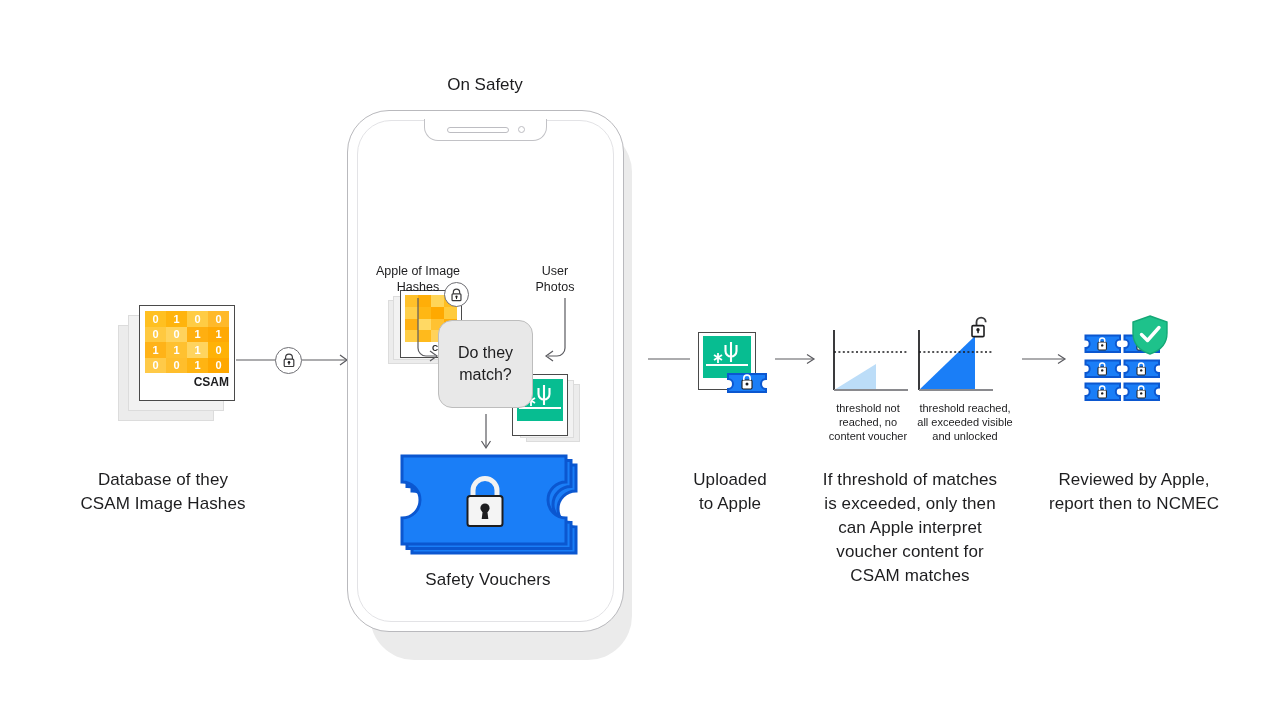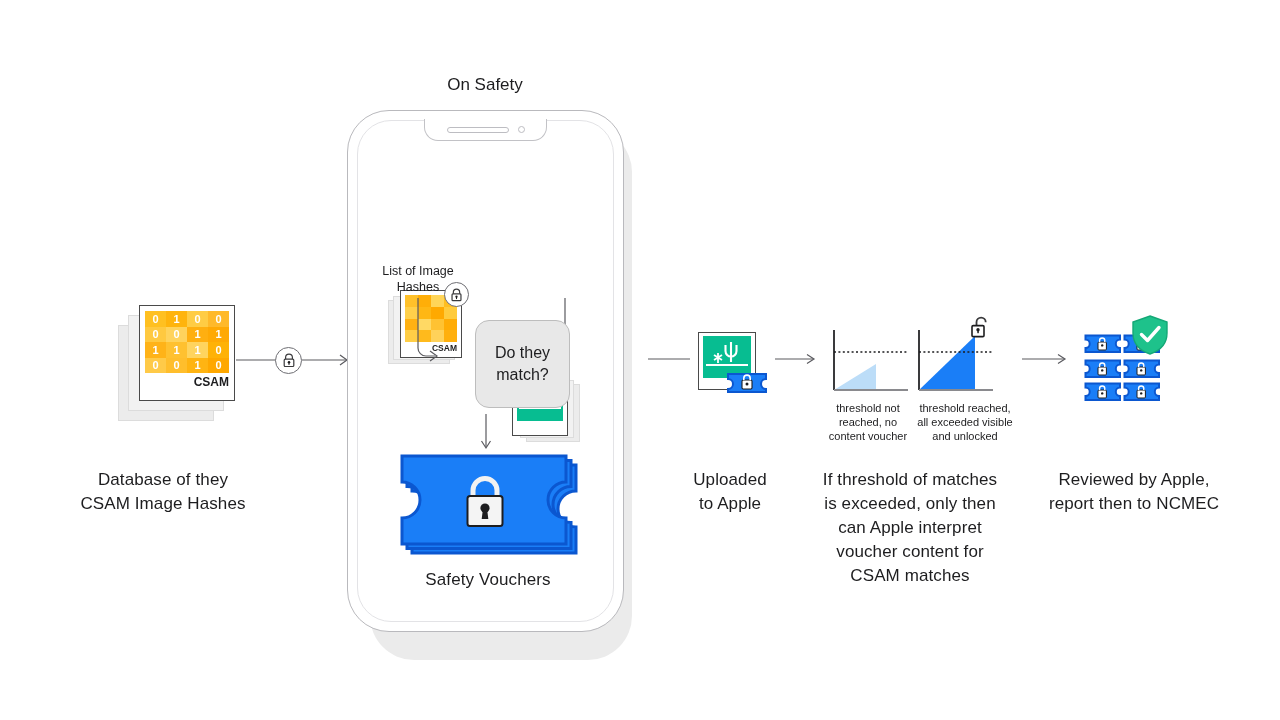--- a/index.html
+++ b/index.html
@@ -81,21 +81,21 @@
     border-radius:0 0 14px 14px;
     display:flex; align-items:center; justify-content:center; gap:9px;
   }
   .speaker { width:62px; height:6px; border-radius:3px; border:1.1px solid #bdbdc2; background:#fff; }
   .camdot { width:7px; height:7px; border-radius:50%; border:1.1px solid #bdbdc2; background:#fff; }
 
   
   .matchbox {
     position:absolute; background:#e8e8e8; border:1.2px solid #bdbdbd;
     border-radius:14px; display:flex; align-items:center; justify-content:center;
-    text-align:center; font-size:16px; line-height:22px; color:#1d1d1f;margin-left:37px;
+    text-align:center; font-size:16px; line-height:22px; color:#1d1d1f;
   }
 
   
   .voucher-wrap { position:absolute; }
 
   
   .chart { position:absolute; }
 
   
   .srv { position:absolute; }
@@ -196,40 +196,44 @@
       <svg width="13" height="14" viewBox="0 0 14 15">
         <path d="M3.6 6.4 V4.6 a3.4 3.4 0 0 1 6.8 0 V6.4" fill="none" stroke="#3a3a3c" stroke-width="1.3"></path>
         <rect x="2.2" y="6.2" width="9.6" height="7.3" rx="1" fill="#fff" stroke="#3a3a3c" stroke-width="1.3"></rect>
         <circle cx="7" cy="9.3" r="1.25" fill="#1d1d1f"></circle>
         <rect x="6.45" y="9.3" width="1.1" height="2.6" fill="#1d1d1f"></rect>
       </svg>
     </div>
   </div>
 
   <div class="abs label-mid" style="left:358px; top:263px; width:120px;">
-    <div>List of Image</div>
+    <div>Apple of Image</div>
     <div>Hashes</div>
   </div>
 
   <div class="abs stack" style="left:508px; top:176px; width:80px; height:76px;">
     <div class="sheet s3" style="left:18px; top:10px; width:54px; height:58px;"></div>
     <div class="sheet s2" style="left:12px; top:6px; width:54px; height:58px;"></div>
     <div class="front" style="left:4px; top:0px; width:56px; height:62px;"></div>
     <div class="greenphoto" style="left:9px; top:5px; width:46px; height:42px;">
       <svg class="cactus" style="left:0;top:0" width="46" height="42" viewBox="0 0 46 42">
         <path d="M27 6 V26" stroke="#fff" stroke-width="2.1" fill="none"></path>
         <path d="M21.5 9 V15 a5.5 5.5 0 0 0 5.5 5.5" stroke="#fff" stroke-width="2.1" fill="none"></path>
         <path d="M32.5 9 V15 a5.5 5.5 0 0 1 -5.5 5.5" stroke="#fff" stroke-width="2.1" fill="none"></path>
         <path d="M14 17 V27" stroke="#fff" stroke-width="1.8" fill="none"></path>
         <path d="M10 19 L18 24 M18 19 L10 24" stroke="#fff" stroke-width="1.8" fill="none"></path>
         <rect x="2" y="28" width="42" height="2" fill="#fff"></rect>
       </svg>
     </div>
   </div>
 
+  <div class="abs label-mid" style="left:495px; top:263px; width:120px;">
+    <div>User</div>
+    <div>Photos</div>
+  </div>
 
   <div class="abs" style="left:405px; top:298px; width:175px; height:66px;">
     <svg width="175" height="66">
       <path d="M13 0 V50 a8 8 0 0 0 8 8 H30" fill="none" stroke="#5a5a5f" stroke-width="1.2"></path>
       <path d="M25 53 L32 58 L25 63" fill="none" stroke="#5a5a5f" stroke-width="1.2"></path>
       <path d="M160 0 V50 a8 8 0 0 1 -8 8 H143" fill="none" stroke="#5a5a5f" stroke-width="1.2"></path>
       <path d="M148 53 L141 58 L148 63" fill="none" stroke="#5a5a5f" stroke-width="1.2"></path>
     </svg>
   </div>
 

